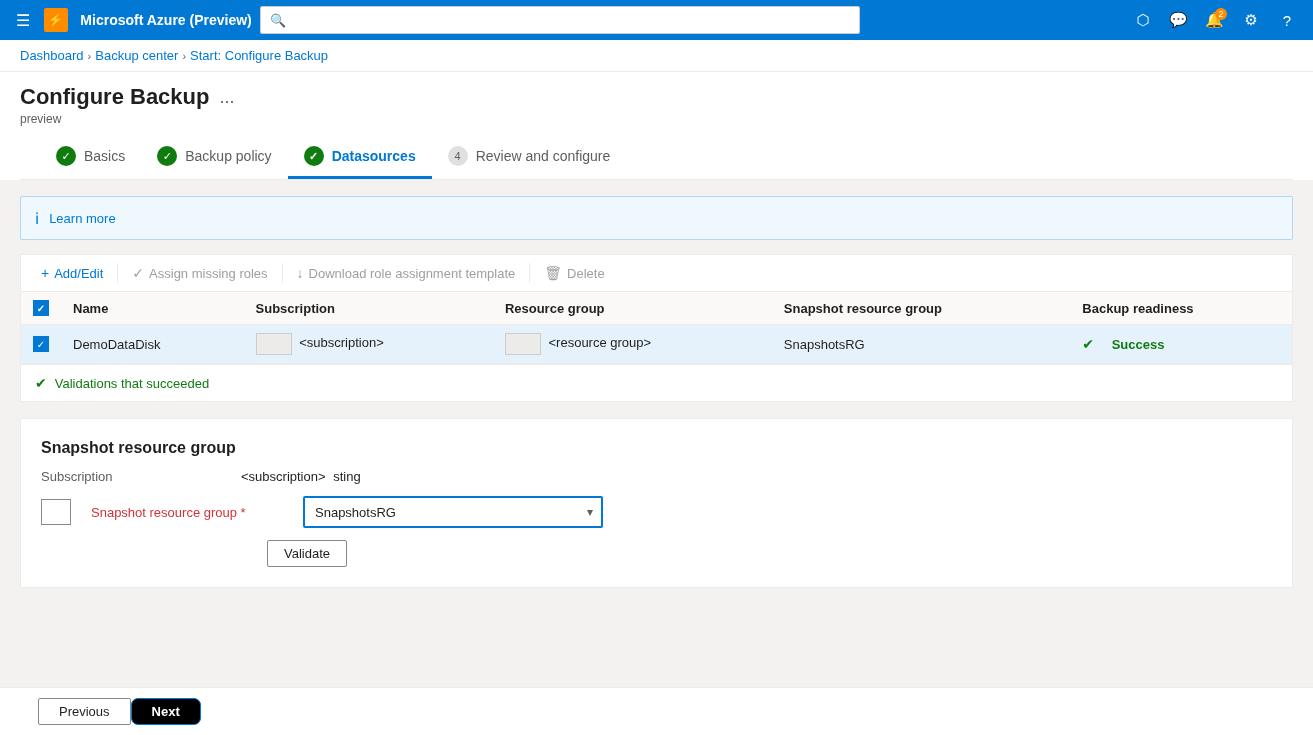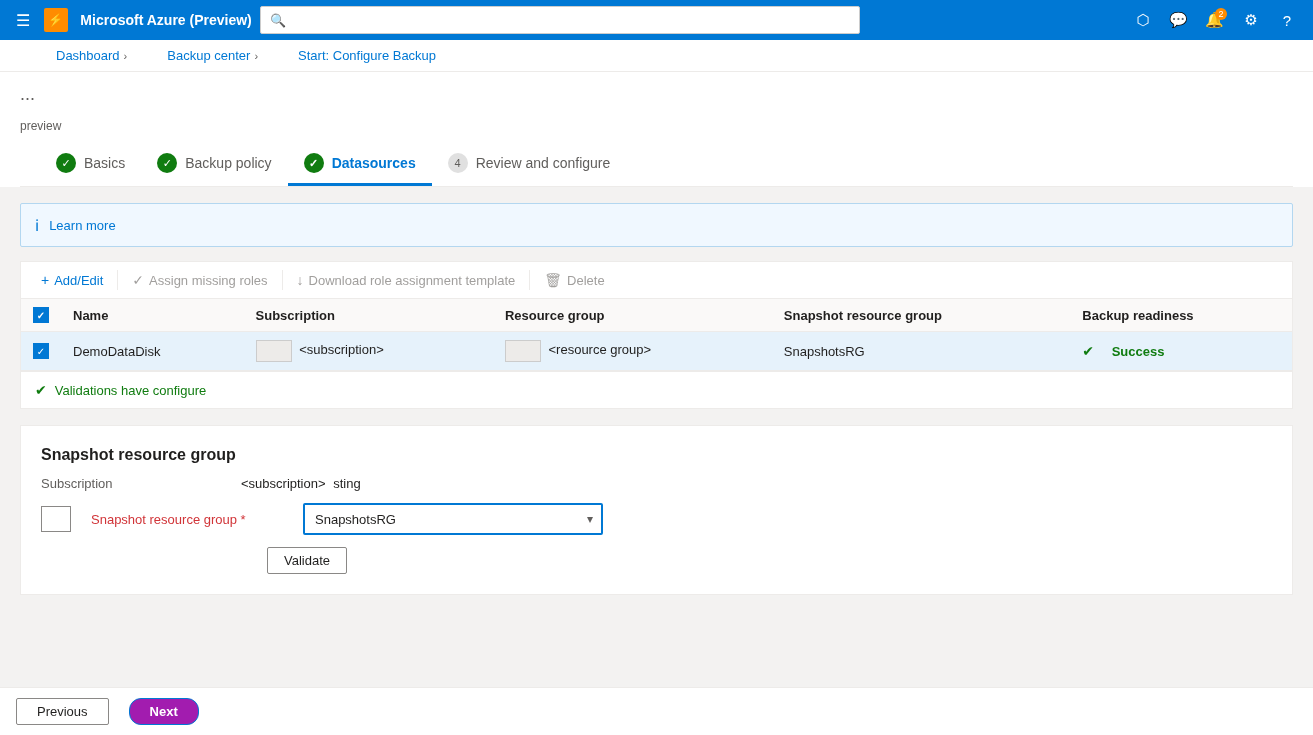--- a/index.html
+++ b/index.html
@@ -86,21 +86,21 @@
     
     .breadcrumb {
       display: flex;
       align-items: center;
       padding: 8px 20px;
       background: white;
       font-size: 13px;
       gap: 4px;
       border-bottom: 1px solid #edebe9;
     }
-    .breadcrumb a { color: #0078d4; text-decoration: none; cursor: pointer; margin-left: 36px; }
+    .breadcrumb a { color: #0078d4; text-decoration: none; cursor: pointer; }
     .breadcrumb-sep { color: #605e5c; font-size: 11px; }
 
     
     .page-header {
       background: white;
       padding: 12px 20px 0 20px;
     }
     .page-title-row {
       display: flex;
       align-items: center;
@@ -112,21 +112,21 @@
       color: #201f1e;
     }
     .page-more-icon {
       font-size: 18px;
       color: #605e5c;
       cursor: pointer;
     }
     .page-subtitle {
       font-size: 12px;
       color: #605e5c;
-      margin-top: 14px;
+      margin-top: 2px;
     }
 
     
     .tabs {
       display: flex;
       align-items: flex-end;
       background: white;
       padding: 0 20px;
       border-bottom: 1px solid #edebe9;
       margin-top: 10px;
@@ -366,39 +366,39 @@
     }
 
     
     .footer {
       position: fixed;
       bottom: 0;
       left: 0;
       right: 0;
       background: white;
       border-top: 1px solid #edebe9;
-      padding: 10px 16px;
-      display: flex;
-      align-items: center;
-      gap: 20px;
+      padding: 10px 38px;
+      display: flex;
+      align-items: center;
+      gap: 0;
     }
     .btn-prev {
       padding: 5px 20px;
       border: 1px solid #8a8886;
       background: white;
       border-radius: 2px;
       font-size: 13px;
       cursor: pointer;
       color: #201f1e;
     }
     .btn-next {
       padding: 5px 20px;
       border: 1px solid #0078d4;
-      background: #a21caf;
-      border-radius: 12px;
+      background: #000000;
+      border-radius: 7px;
       font-size: 13px;
       cursor: pointer;
       color: white;
       font-weight: 600;
     }
 
     .sub-input-box {
       width: 30px;
       height: 26px;
       border: 1px solid #8a8886;
@@ -431,20 +431,21 @@
 <div class="breadcrumb">
   <a>Dashboard</a>
   <span class="breadcrumb-sep">›</span>
   <a>Backup center</a>
   <span class="breadcrumb-sep">›</span>
   <a>Start: Configure Backup</a>
 </div>
 
 <div class="page-header">
   <div class="page-title-row">
+    <h1 class="page-title">Configure Backup</h1>
     <span class="page-more-icon">...</span>
   </div>
   <div class="page-subtitle">preview</div>
 
   <div class="tabs">
     <div class="tab">
       <div class="tab-check">✓</div>
       <span>Basics</span>
     </div>
     <div class="tab">
@@ -524,21 +525,21 @@
             <span class="success-icon">✔</span>
             <span class="success-text">Success</span>
           </td>
         </tr>
       </tbody>
     </table>
   </div>
 
   <div class="validation-row">
     <span class="success-icon">✔</span>
-    <span>Validations have configure</span>
+    <span>Validations that succeeded</span>
   </div>
 
   <div class="snapshot-section">
     <div class="snapshot-title">Snapshot resource group</div>
 
     <div class="form-row">
       <span class="form-label">Subscription</span>
       <span class="form-value">
         <span>&lt;subscription&gt;</span>
         <span style="margin-left:4px;">sting</span>

